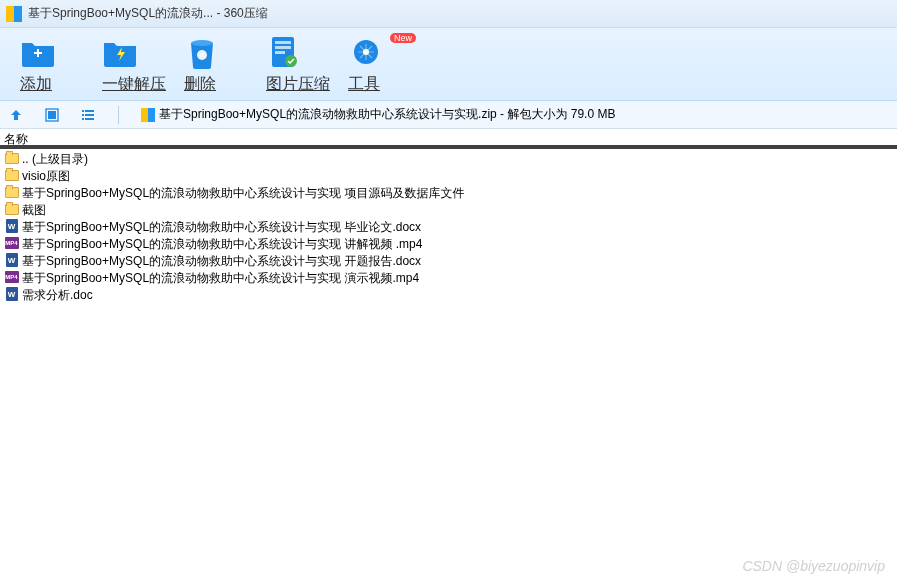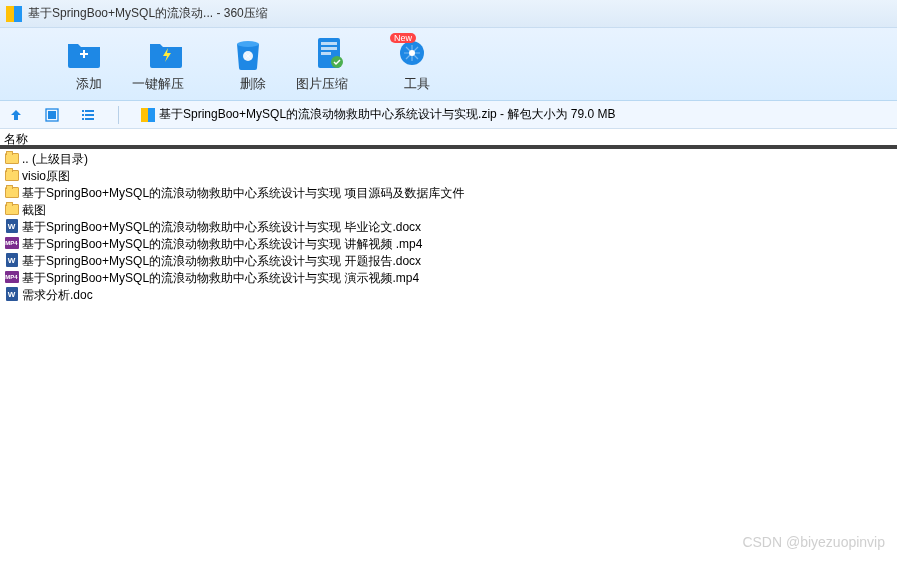--- a/index.html
+++ b/index.html
@@ -5,43 +5,43 @@
 * { margin: 0; padding: 0; box-sizing: border-box; font-family: "Microsoft YaHei", Arial, sans-serif; }
 body { width: 897px; height: 578px; background: #fff; overflow: hidden; position: relative; }
 
 .titlebar { height: 28px; background: linear-gradient(#eaf3fc, #dceaf8); display: flex; align-items: center; padding: 0 6px; border-bottom: 1px solid #c8dcf0; }
 .titlebar-icon { width: 16px; height: 16px; margin-right: 6px; display: flex; }
 .titlebar-icon .a { width:8px; height:16px; background:#ffc107; }
 .titlebar-icon .b { width:8px; height:16px; background:#2196f3; }
 .title-text { font-size: 12px; color: #333; }
 
 .toolbar { height: 73px; background: linear-gradient(#e8f3ff, #d9edff); display: flex; align-items: center; padding: 0 20px; gap: 0; border-bottom: 1px solid #b8d8f2; }
-.tool-btn { display: flex; flex-direction: column; align-items: flex-end; justify-content: center; width: 82px; height: 70px; cursor: pointer; position: relative; }
+.tool-btn { display: flex; flex-direction: column; align-items: flex-start; justify-content: center; width: 82px; height: 70px; cursor: pointer; position: relative; }
 .tool-icon { width: 36px; height: 36px; display: flex; align-items: center; justify-content: center; margin-bottom: 4px; }
-.tool-label { font-size: 13px; color: #333; }
+.tool-label { font-size: 16px; color: #333; text-decoration: underline; }
 .badge-new { position: absolute; top: 4px; right: 14px; background: #ff4444; color: #fff; font-size: 9px; padding: 0 4px; border-radius: 6px; }
 
 .navbar { height: 28px; background: #f0f7ff; display: flex; align-items: center; padding: 0 8px; border-bottom: 1px solid #d0e0f0; gap: 20px; }
 .nav-icn { width: 16px; height: 16px; cursor: pointer; display:flex; align-items:center; justify-content:center; }
 .path-text { font-size: 12px; color: #000; display: flex; align-items: center; gap: 4px; }
 .archive-icon { width:14px; height:14px; display:flex; }
 .archive-icon .a{width:7px;height:14px;background:#ffc107;}
 .archive-icon .b{width:7px;height:14px;background:#2196f3;}
 
 .header-row { height: 20px; background: #fff; border-bottom: 4px solid #404040; padding: 2px 4px; font-size: 12px; }
 .file-list { padding: 2px 4px; }
 .file-row { display: flex; align-items: flex-start; height: 17px; font-size: 12px; cursor: pointer; }
 .file-icon { width: 15px; height: 14px; margin-right: 3px; flex-shrink: 0; display:flex; align-items:center; justify-content:center; }
 .folder-i { width:14px; height:11px; background:#ffd968; border:1px solid #d9a441; border-radius:1px; position:relative; }
 .folder-i::before { content:''; position:absolute; top:-3px; left:0; width:5px; height:3px; background:#ffd968; border:1px solid #d9a441; border-bottom:none; border-radius:1px 1px 0 0; }
 .docx-i { width:12px; height:14px; background:#2b579a; color:#fff; font-size:8px; font-weight:bold; display:flex; align-items:center; justify-content:center; border-radius:1px; }
 .doc-i { width:12px; height:14px; background:#2b579a; color:#fff; font-size:8px; font-weight:bold; display:flex; align-items:center; justify-content:center; border-radius:1px; }
 .mp4-i { width:14px; height:12px; background:#7b2d8e; color:#fff; font-size:6px; font-weight:bold; display:flex; align-items:center; justify-content:center; border-radius:1px; }
 
-.watermark { position: absolute; bottom: 28px; right: 12px; font-size: 14px; color: rgba(160,160,160,0.5); }
+.watermark { position: absolute; bottom: 4px; right: 12px; font-size: 14px; color: rgba(160,160,160,0.5); font-style: italic; }
 
 svg { display:block; }
 </style>
 </head>
 <body>
 
 <div class="titlebar">
   <span class="titlebar-icon">
       <span class="a"></span>
       <span class="b"></span>

